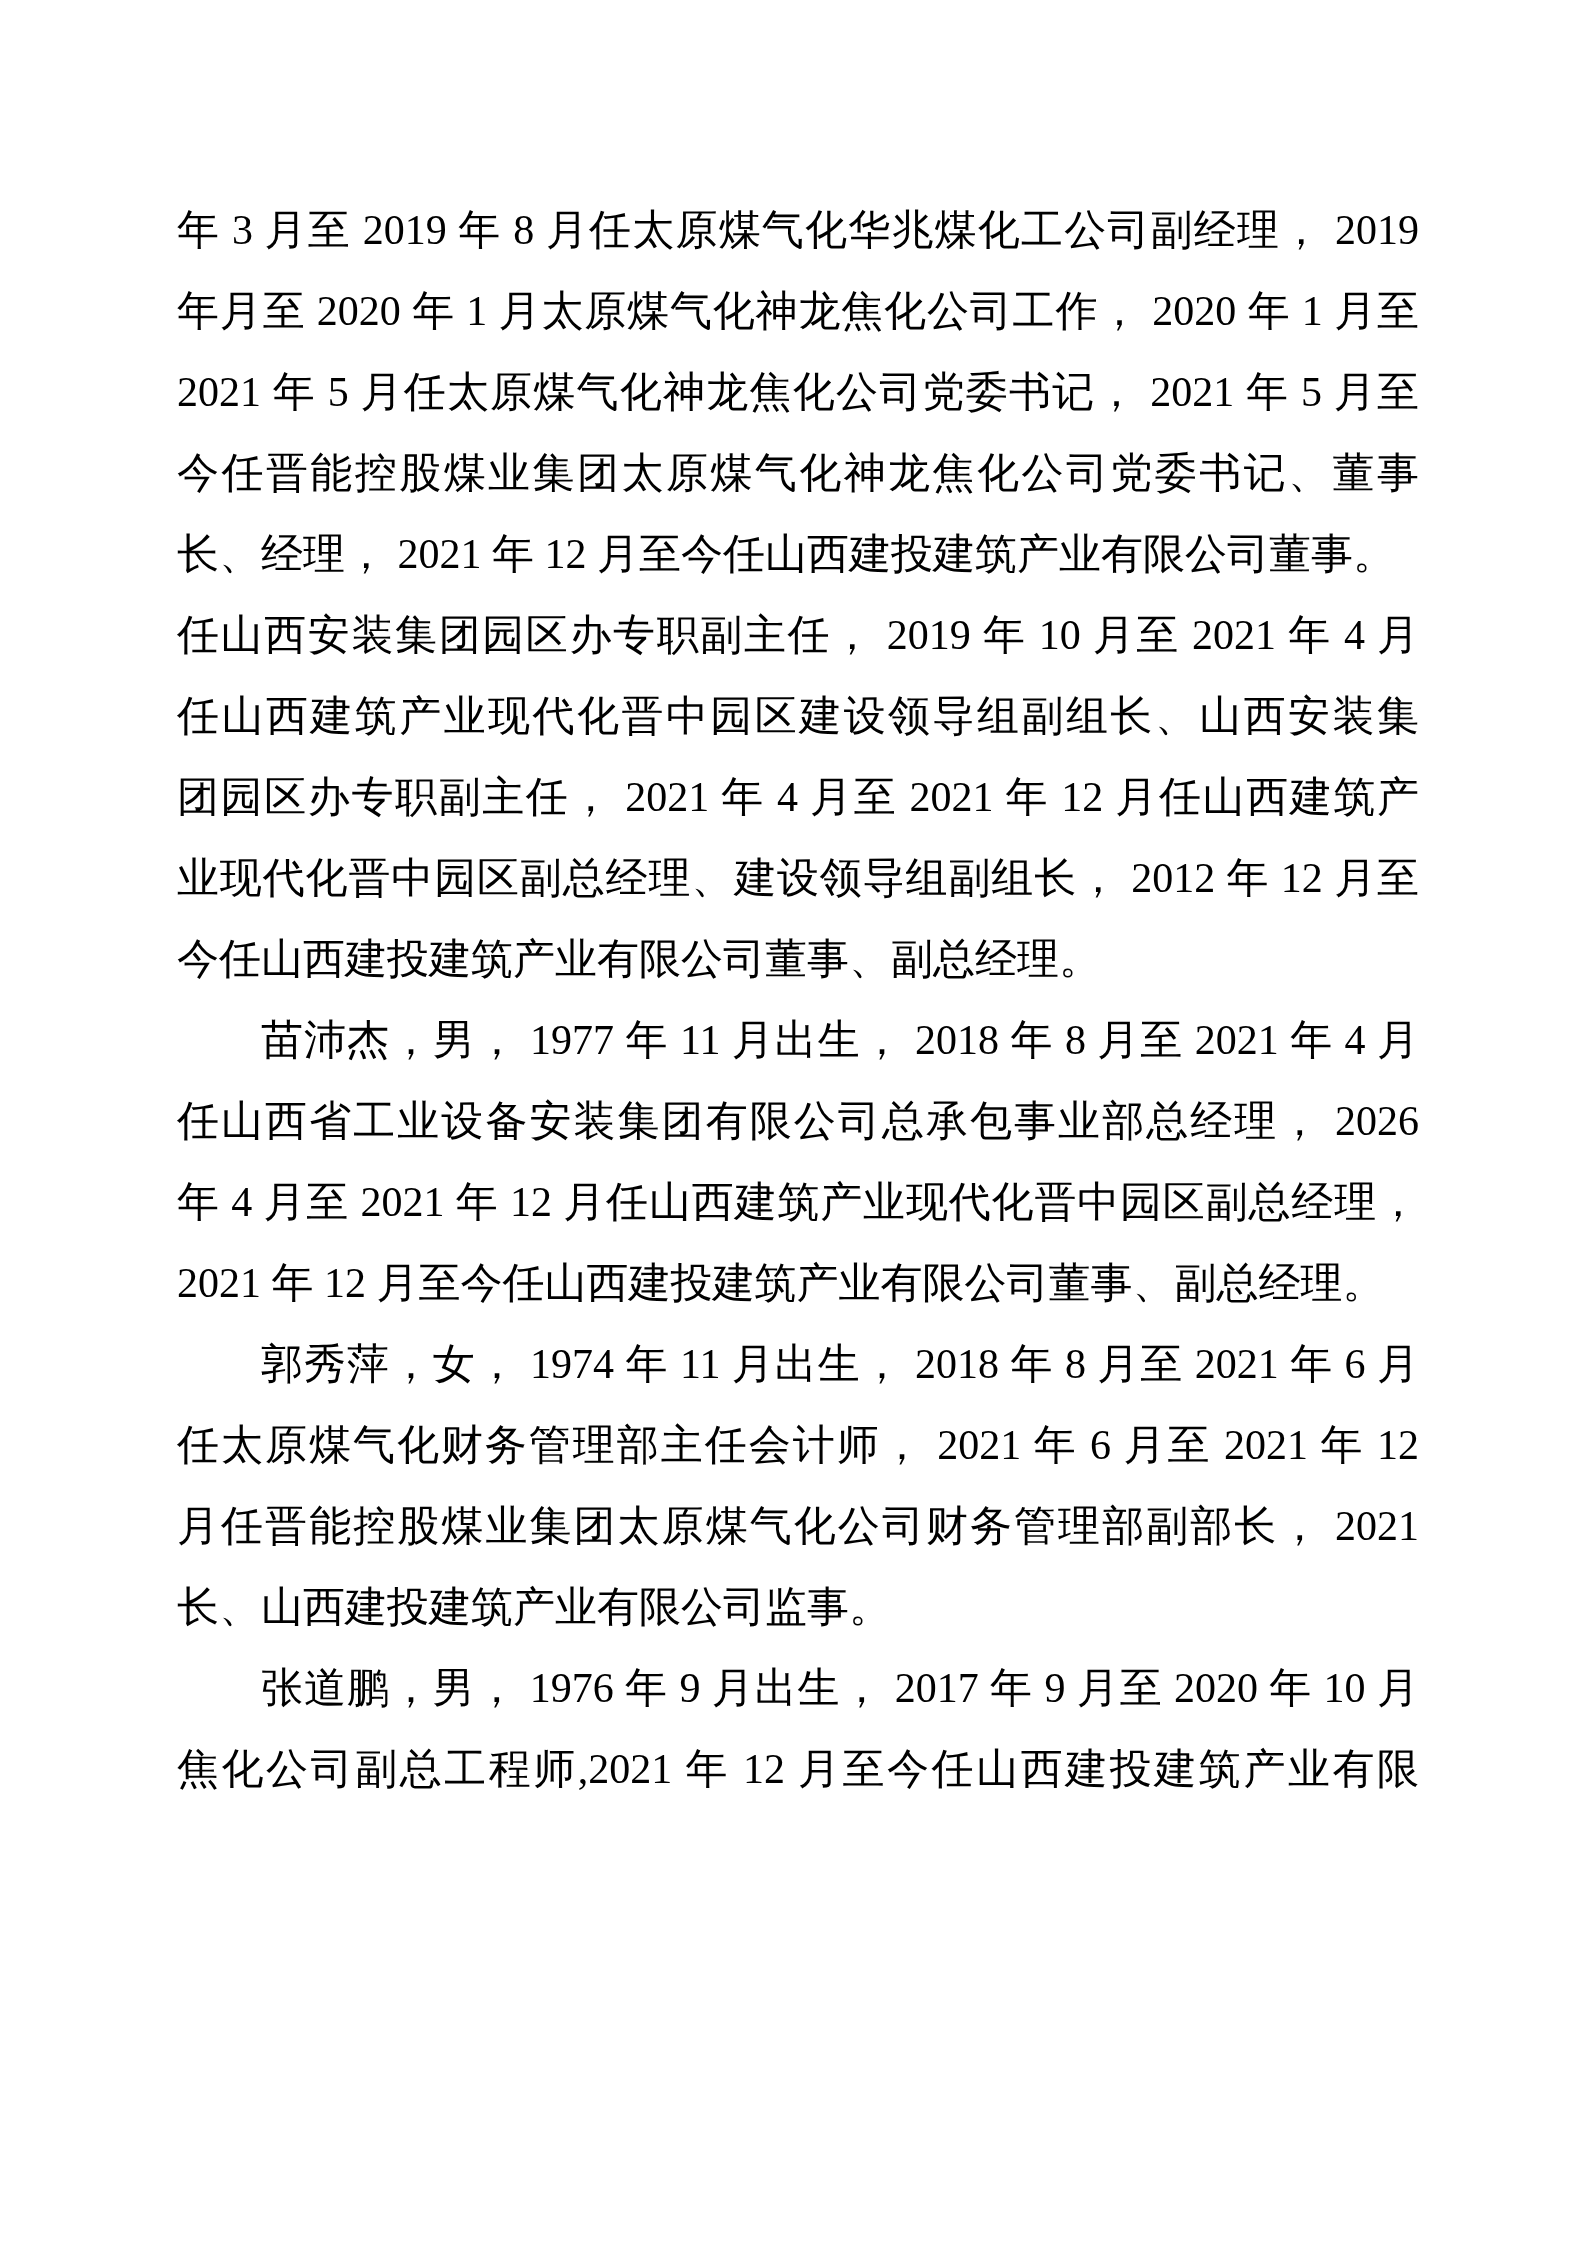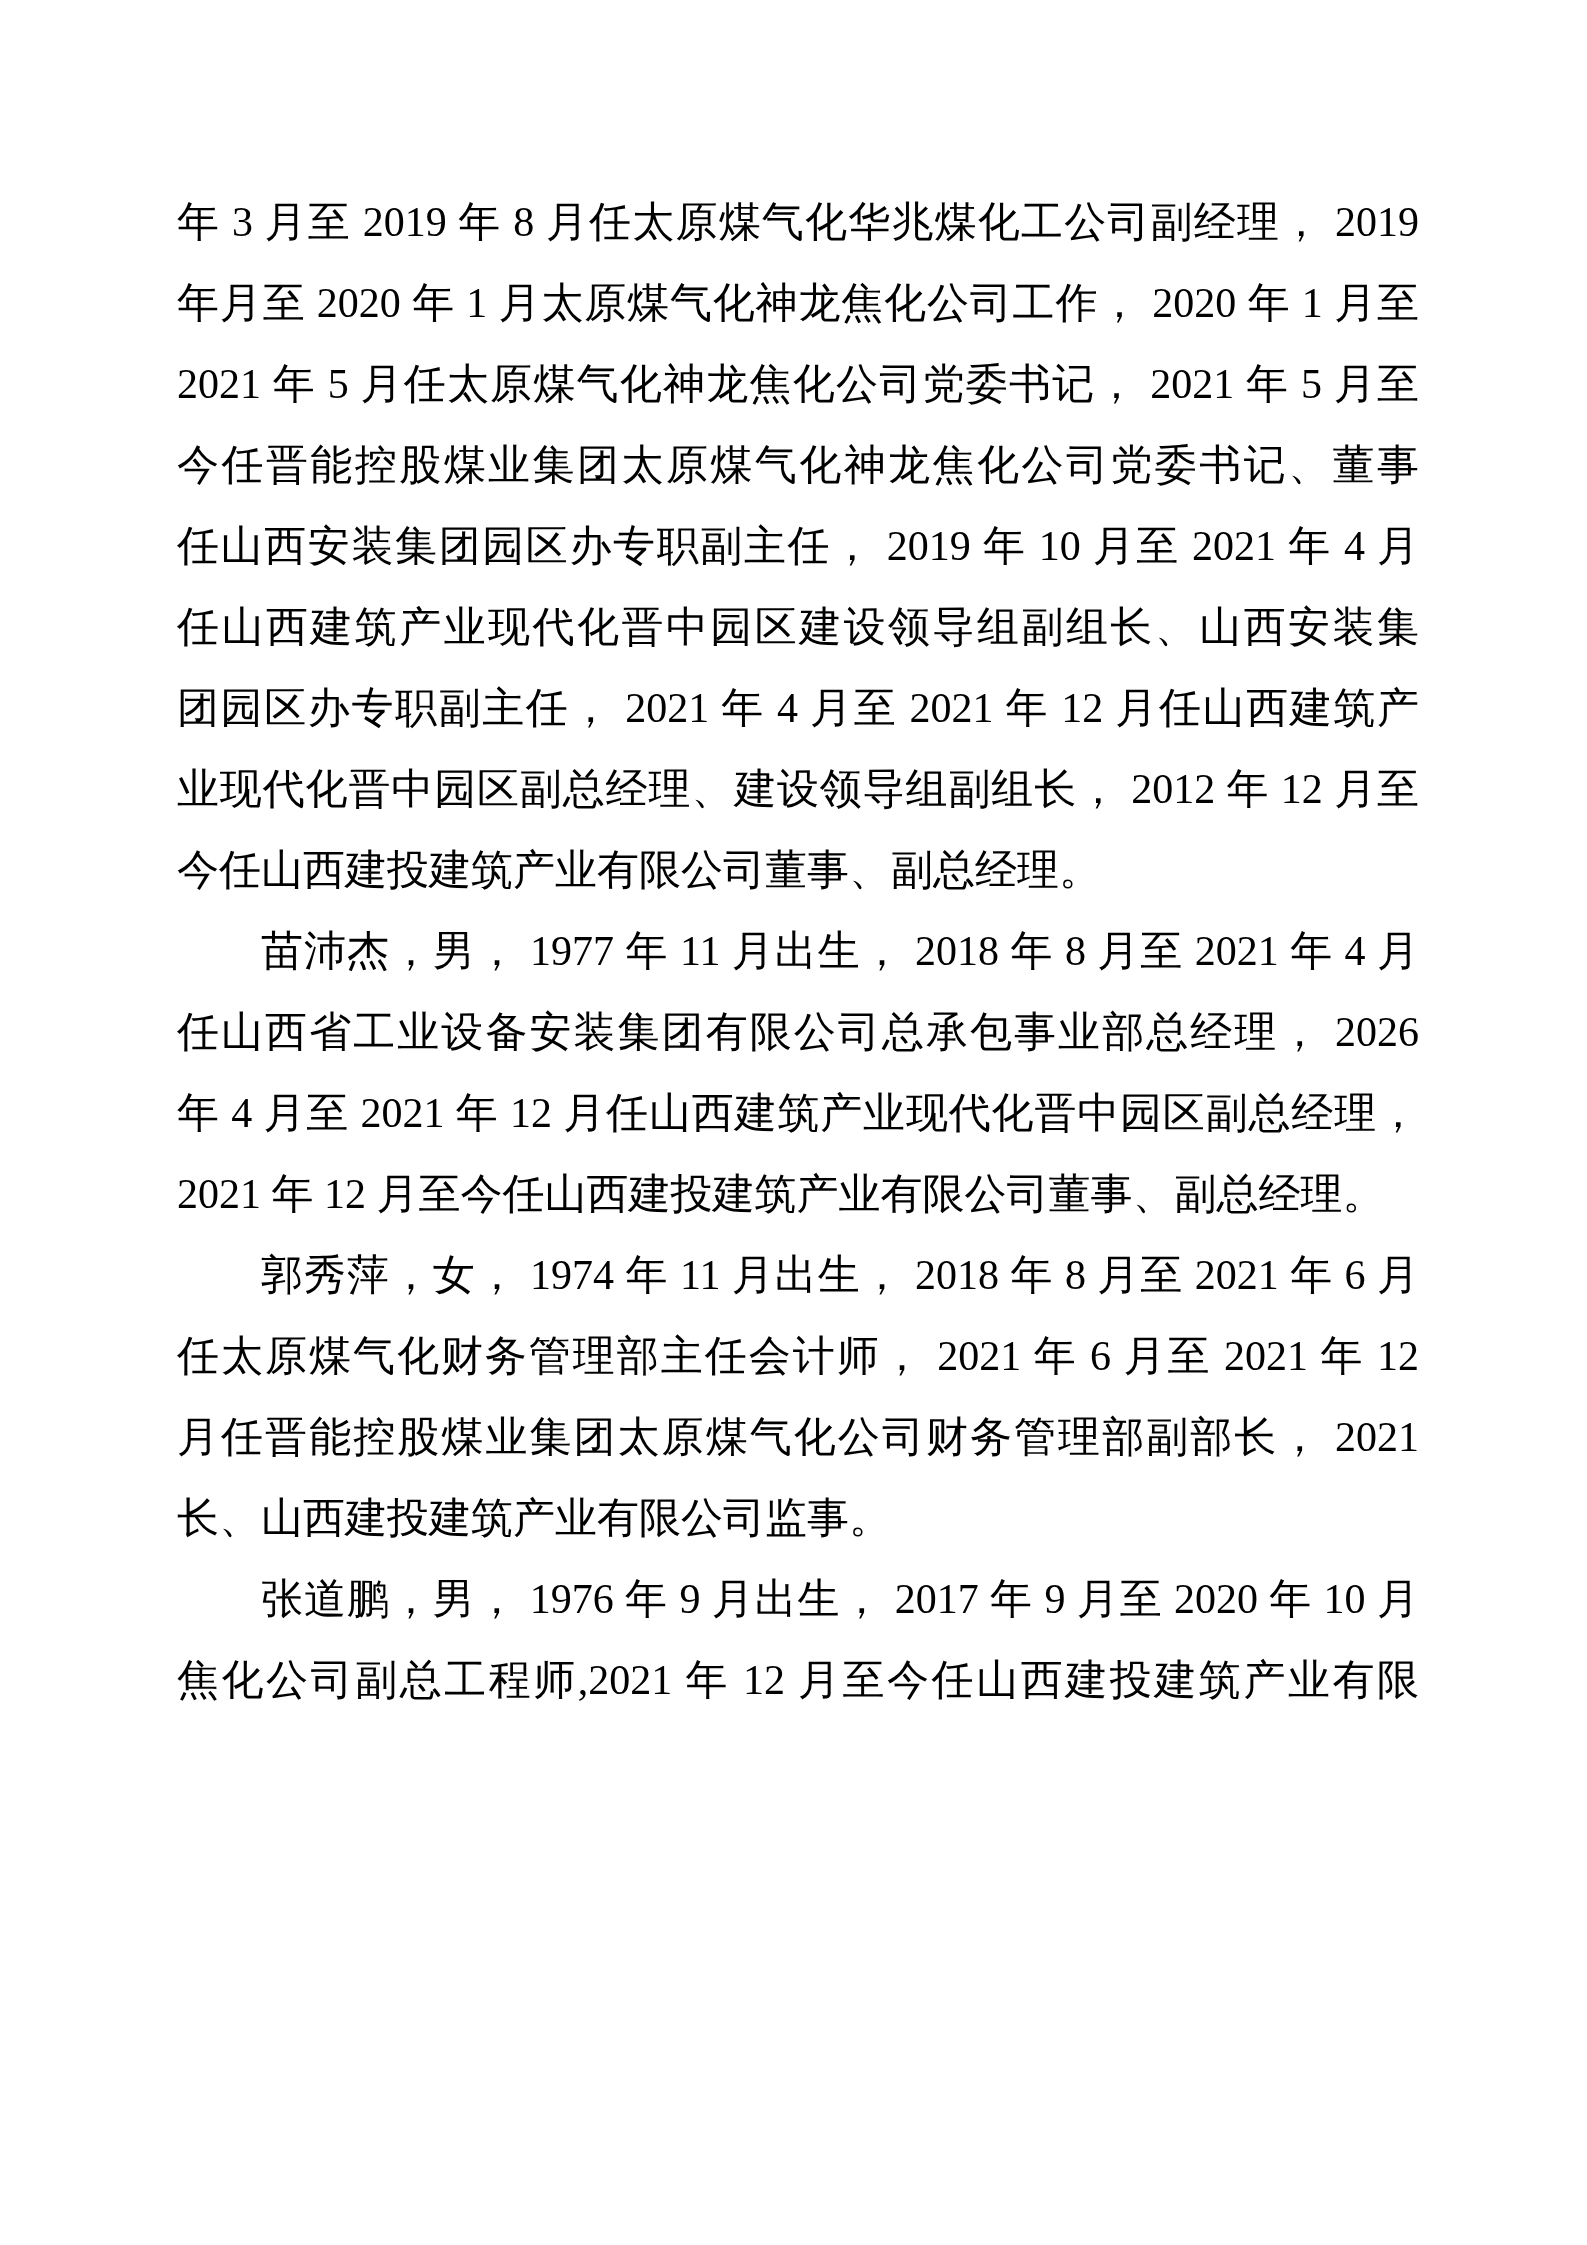--- a/index.html
+++ b/index.html
@@ -12,21 +12,21 @@
     width: 1587px;
     height: 2245px;
     background: #ffffff;
     overflow: hidden;
     font-family: "Liberation Serif", "DejaVu Serif", serif;
     color: #000000;
   }
   .text-block {
     position: absolute;
     left: 177px;
-    top: 182px;
+    top: 190px;
     width: 1242px;
     font-size: 42px;
     line-height: 81px;
     font-weight: 400;
     letter-spacing: 0;
   }
   .line {
     width: 100%;
     text-align: justify;
     text-align-last: justify;
@@ -42,20 +42,21 @@
 </style>
 </head>
 <body>
 
 <div class="page" style="background: rgb(255, 255, 255); color: rgb(0, 0, 0);">
   <div class="text-block" id="text-block">
       <div class="line">年 3 月至 2019 年 8 月任太原煤气化华兆煤化工公司副经理， 2019</div>
       <div class="line">年月至 2020 年 1 月太原煤气化神龙焦化公司工作， 2020 年 1 月至</div>
       <div class="line">2021 年 5 月任太原煤气化神龙焦化公司党委书记， 2021 年 5 月至</div>
       <div class="line">今任晋能控股煤业集团太原煤气化神龙焦化公司党委书记、董事</div>
+      <div class="line para-end">长、经理， 2021 年 12 月至今任山西建投建筑产业有限公司董事。</div>
       <div class="line">任山西安装集团园区办专职副主任， 2019 年 10 月至 2021 年 4 月</div>
       <div class="line">任山西建筑产业现代化晋中园区建设领导组副组长、山西安装集</div>
       <div class="line">团园区办专职副主任， 2021 年 4 月至 2021 年 12 月任山西建筑产</div>
       <div class="line">业现代化晋中园区副总经理、建设领导组副组长， 2012 年 12 月至</div>
       <div class="line para-end">今任山西建投建筑产业有限公司董事、副总经理。</div>
       <div class="line indent">苗沛杰，男， 1977 年 11 月出生， 2018 年 8 月至 2021 年 4 月</div>
       <div class="line">任山西省工业设备安装集团有限公司总承包事业部总经理， 2026</div>
       <div class="line">年 4 月至 2021 年 12 月任山西建筑产业现代化晋中园区副总经理，</div>
       <div class="line para-end">2021 年 12 月至今任山西建投建筑产业有限公司董事、副总经理。</div>
       <div class="line indent">郭秀萍，女， 1974 年 11 月出生， 2018 年 8 月至 2021 年 6 月</div>

